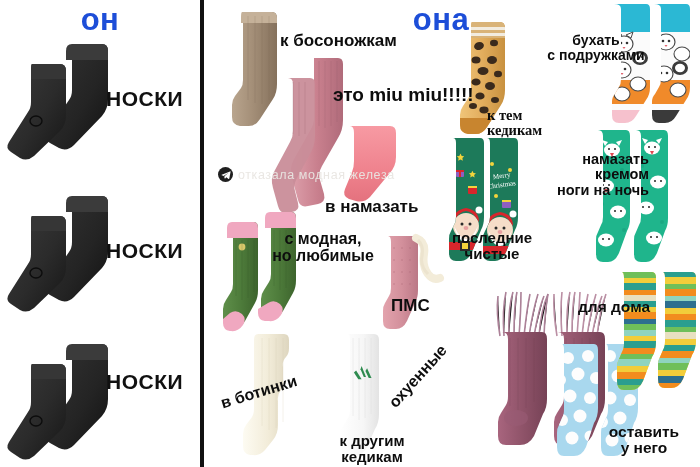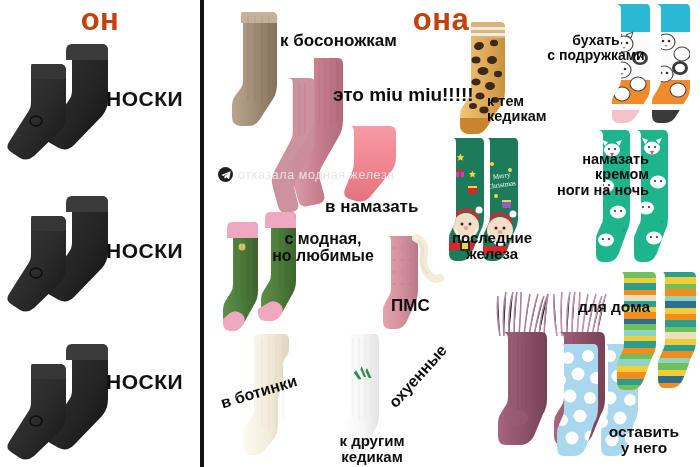--- a/index.html
+++ b/index.html
@@ -8,21 +8,21 @@
 
   
   .divider{position:absolute;top:0;left:200px;width:4px;height:467px;background:#111;}
 
   
   .panel{position:absolute;top:0;height:467px;}
   #panel-left{left:10px;width:228px;}
   #panel-right{left:204px;width:496px;}
 
   
-  .hdr{position:absolute;font-weight:bold;color:#c2410c;letter-spacing:.5px;
+  .hdr{position:absolute;font-weight:bold;color:#1d4ed8;letter-spacing:.5px;
        font-family:"Liberation Sans","DejaVu Sans",sans-serif;}
   #hdr-on{left:0;top:2px;width:200px;text-align:center;font-size:31px;}
   #hdr-ona{left:204px;top:2px;width:474px;text-align:center;font-size:31px;}
 
   
   .cap{position:absolute;color:#0d0d0d;font-weight:bold;line-height:1.06;
        white-space:pre-line;font-family:"Liberation Sans","DejaVu Sans",sans-serif;}
   .cap.c{text-align:center;}
   .cap.l{text-align:left;}
 
@@ -646,34 +646,34 @@
   <div class="hdr" id="hdr-on">он</div>
   <div class="hdr" id="hdr-ona">она</div>
 
   <div class="cap l" style="left:280px;top:32px;font-size:17px;">к босоножкам</div>
 
   <div class="cap l" style="left:333px;top:85px;font-size:19px;">это miu miu!!!!!</div>
 
   <div class="cap c" style="left:541px;top:33px;width:110px;font-size:14px;">бухать
 с подружками</div>
 
-  <div class="cap l" style="left:487px;top:94px;font-size:14.5px;">к тем
+  <div class="cap l" style="left:487px;top:108px;font-size:14.5px;font-family:Liberation Serif, serif;">к тем
 кедикам</div>
 
   <div class="cap c" style="left:529px;top:152px;width:120px;font-size:14.5px;text-align:right;">намазать
 кремом
 ноги на ночь</div>
 
   <div class="cap l" style="left:325px;top:198px;font-size:17px;">в намазать</div>
 
   <div class="cap c" style="left:258px;top:231px;width:130px;font-size:16px;">с модная,
 но любимые</div>
 
   <div class="cap c" style="left:440px;top:230px;width:104px;font-size:15px;">последние
-железа</div>
+чистые</div>
 
   <div class="cap l" style="left:391px;top:297px;font-size:17px;">ПМС</div>
 
   <div class="cap l" style="left:578px;top:299px;font-size:15.5px;">для дома</div>
 
   <div class="cap l" style="left:219px;top:396px;font-size:16px;transform:rotate(-17deg);transform-origin:left top;">в ботинки</div>
 
   <div class="cap c" style="left:319px;top:385px;width:106px;font-size:15px;margin-top:48px;">к другим
 кедикам</div>
 

